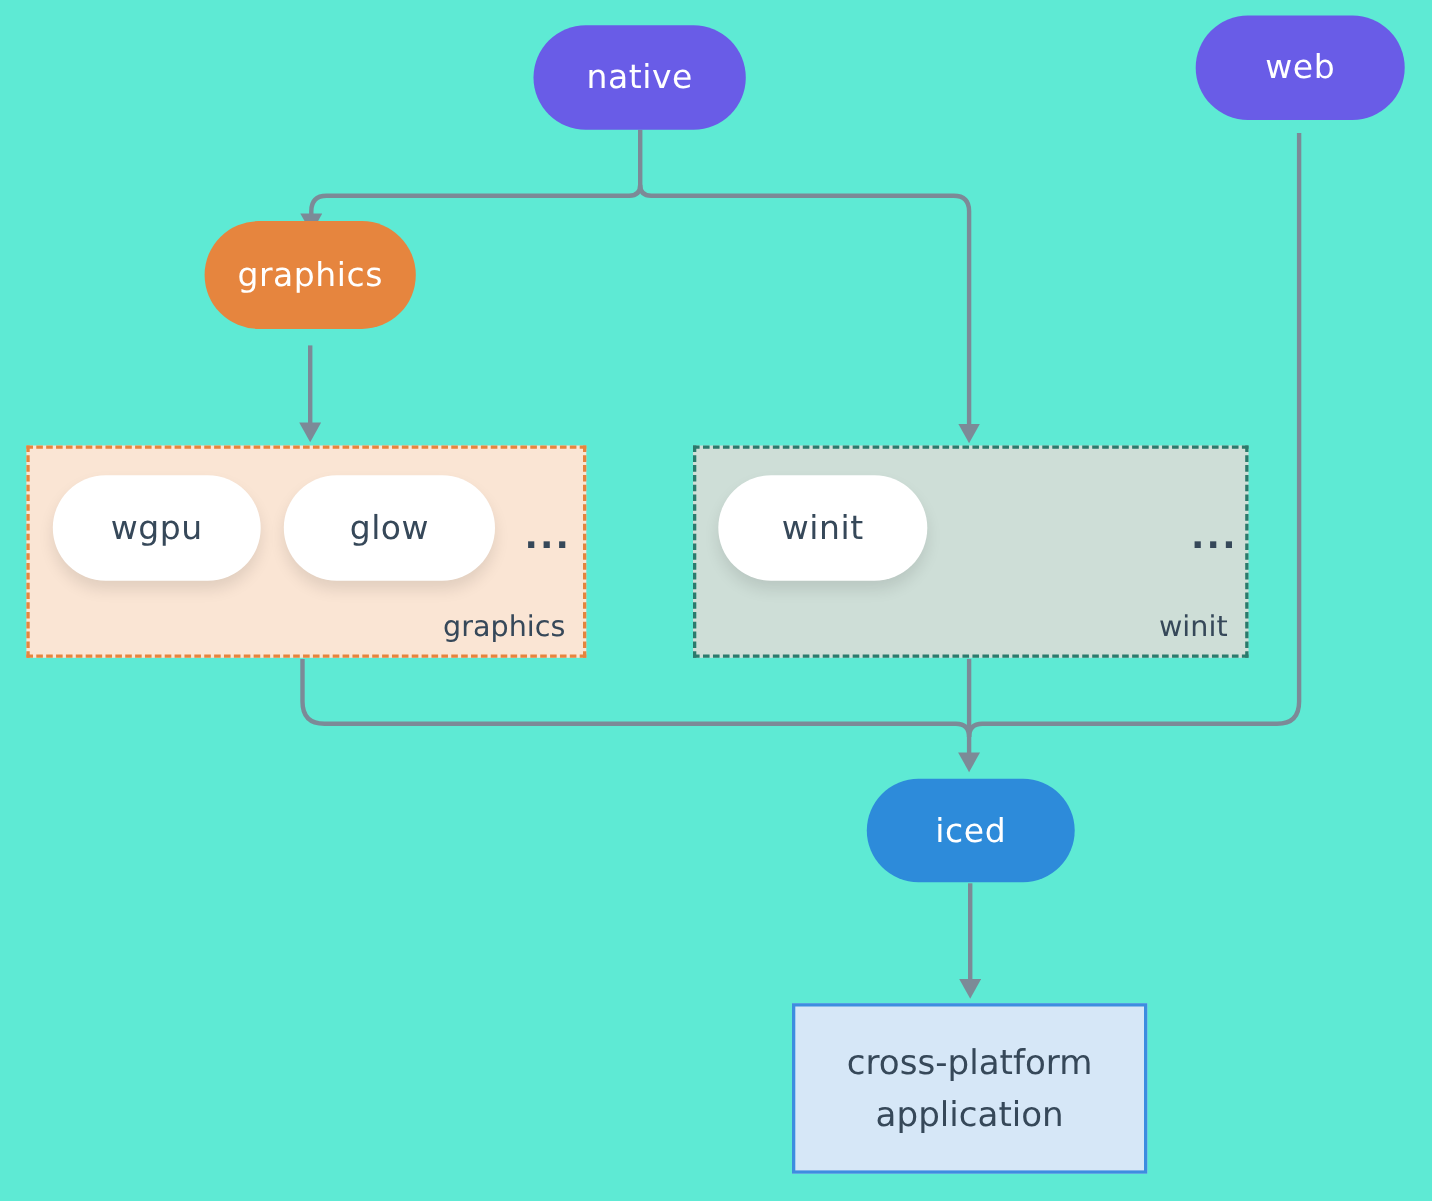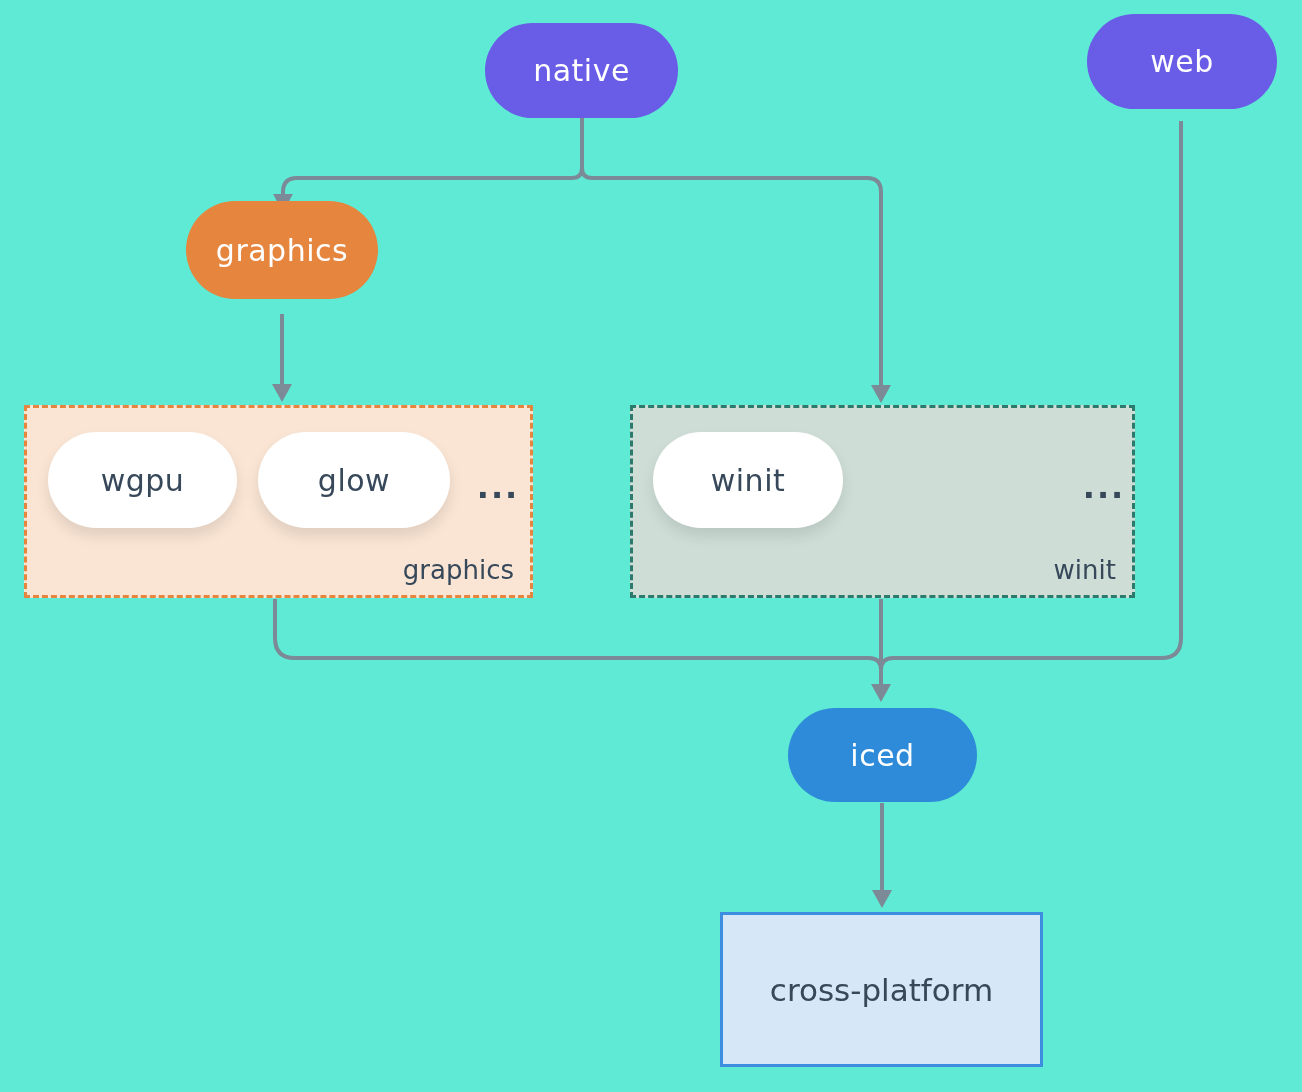--- a/index.html
+++ b/index.html
@@ -115,15 +115,16 @@
     <span class="ellipsis">...</span>
     <span class="group-label">winit</span>
   </div>
 
   <div class="pill node-iced" style="background: rgb(45, 139, 218);">
     <span>iced</span>
   </div>
 
   <div class="app-box" style="background: rgb(214, 231, 247); border-color: rgb(61, 141, 224);">
     <span>cross-platform</span>
+    <span>application</span>
   </div>
 
 </div>
 
 </body></html>

